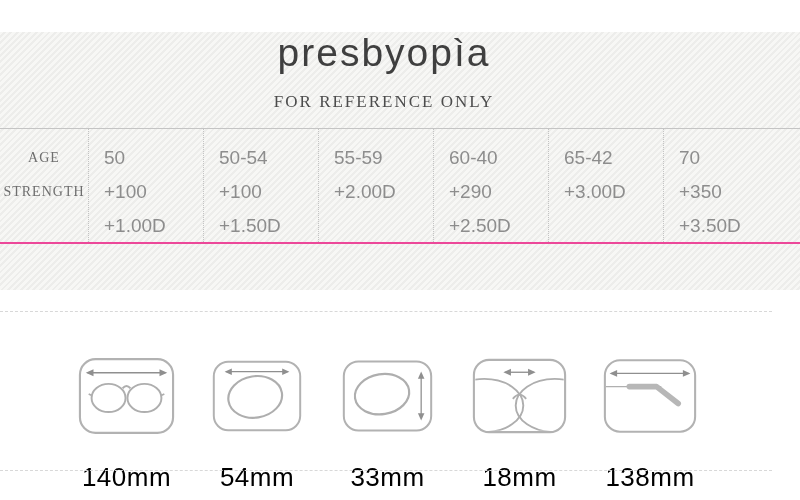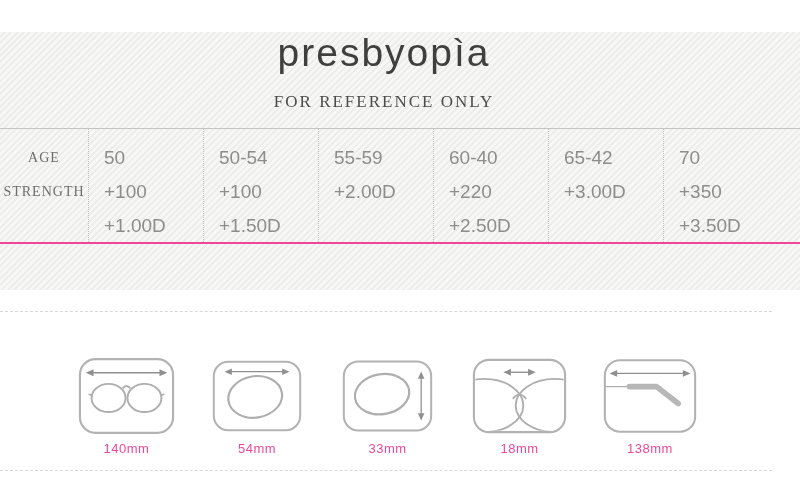--- a/index.html
+++ b/index.html
@@ -42,22 +42,22 @@
   }
   .vcol:last-child{flex:1;}
   
   .dash{position:absolute;left:0;width:772px;border-top:1px dashed #d8d8d8;height:0;}
   .dash-top{top:311px;}
   .dash-bottom{top:470px;}
   
   .dim-icon{position:absolute;top:357px;height:78px;}
   .dim-icon svg{display:block;}
   .dim-label{
-    position:absolute;top:441px;text-align:center;
-    font-size:13px;color:#ec4899;letter-spacing:0.5px;
+    position:absolute;top:462px;text-align:center;
+    font-size:26px;color:#000000;letter-spacing:0.5px;
   }
   .pos1{left:78px;width:97px;}
   .pos2{left:212px;width:90px;}
   .pos3{left:342px;width:91px;}
   .pos4{left:472px;width:95px;}
   .pos5{left:603px;width:94px;}
 </style>
 </head>
 <body>
 
@@ -83,21 +83,21 @@
       <div class="cell">50-54</div>
       <div class="cell">+100</div>
       <div class="cell">+1.50D</div>
     </div>
     <div class="col vcol">
       <div class="cell">55-59</div>
       <div class="cell">+2.00D</div>
     </div>
     <div class="col vcol">
       <div class="cell">60-40</div>
-      <div class="cell">+220</div>
+      <div class="cell">+290</div>
       <div class="cell">+2.50D</div>
     </div>
     <div class="col vcol">
       <div class="cell">65-42</div>
       <div class="cell">+3.00D</div>
     </div>
     <div class="col vcol">
       <div class="cell">70</div>
       <div class="cell">+350</div>
       <div class="cell">+3.50D</div>

